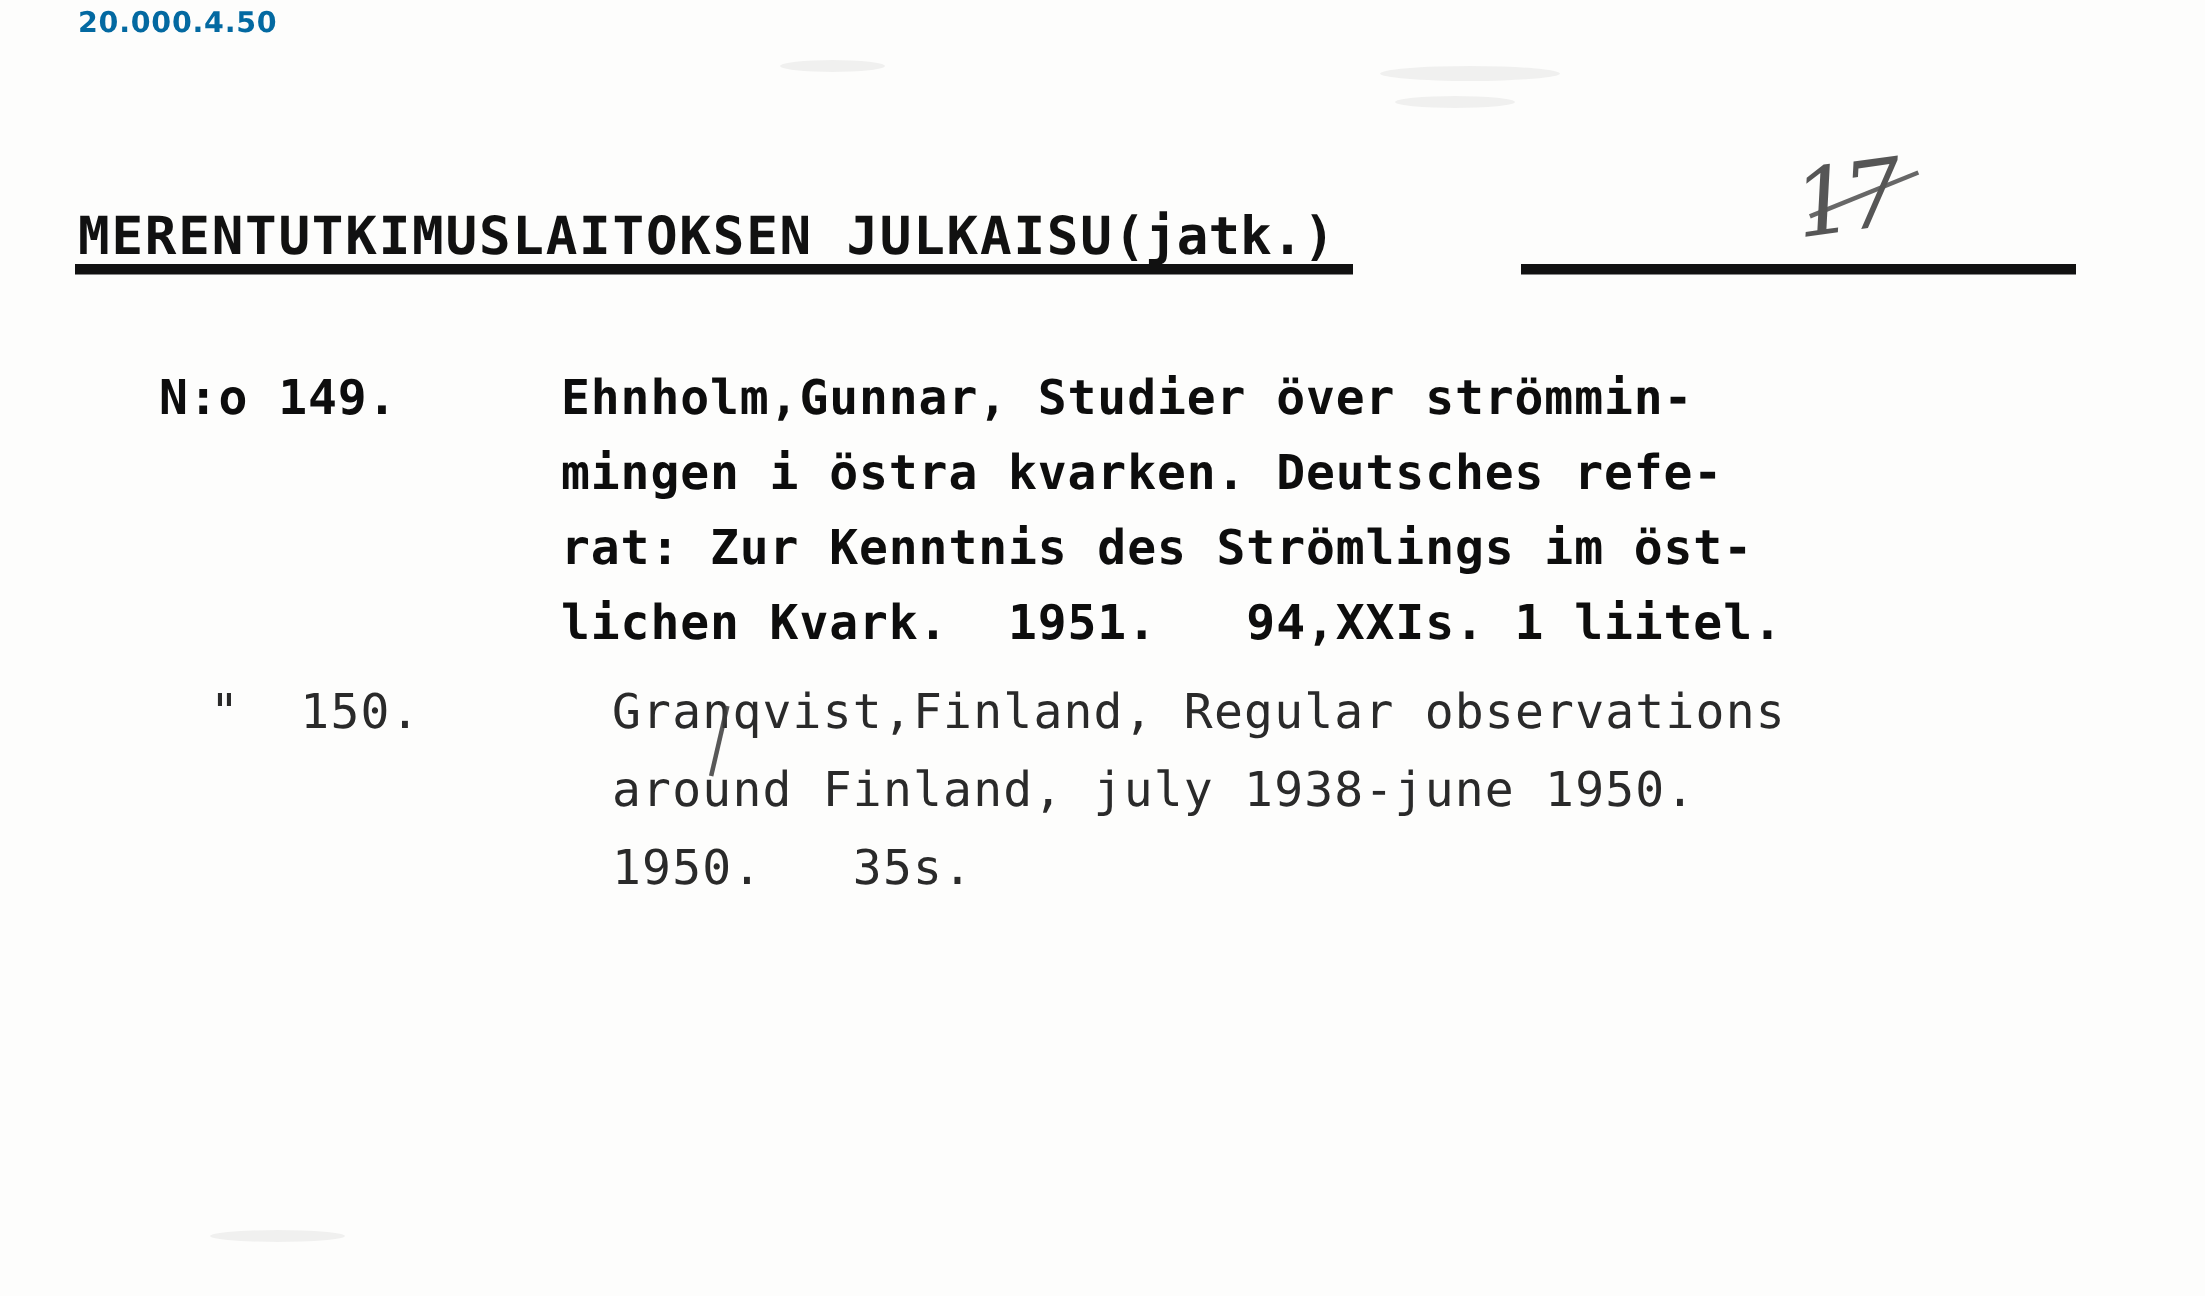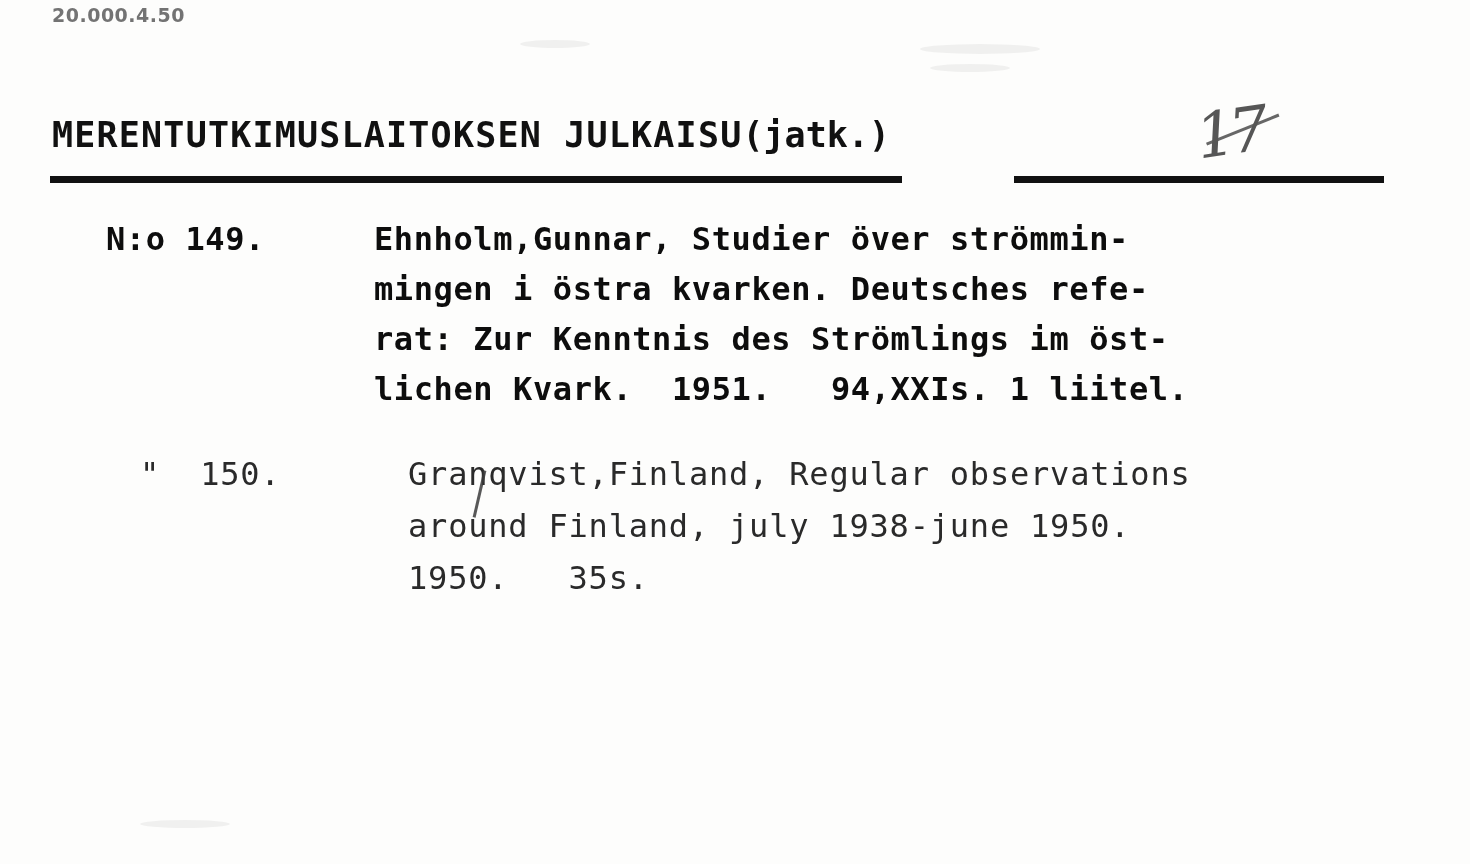--- a/index.html
+++ b/index.html
@@ -24,39 +24,40 @@
 
   
   .corner-code {
     position: absolute;
     left: 52px;
     top: 4px;
     font-family: "DejaVu Sans", sans-serif;
     font-weight: bold;
     font-size: 19px;
     letter-spacing: 0.5px;
-    color: #737373;
+    color: #0369a1;
   }
 
   
   .heading {
     position: absolute;
     left: 52px;
     top: 112px;
     width: 1340px;
     height: 62px;
   }
   .heading-text {
     font-family: "DejaVu Sans Mono", monospace;
     font-weight: bold;
     font-size: 35px;
     letter-spacing: 1.2px;
     color: #111;
     white-space: nowrap;
     line-height: 46px;
+    margin-top: 23px;
   }
   .heading-text .light {
     font-weight: bold;
     letter-spacing: 0px;
   }
 
   
   .handwritten {
     position: absolute;
     left: 1196px;
@@ -113,21 +114,21 @@
   .entry-body {
     flex: 1;
   }
   .line {
     white-space: pre;
   }
 
   
   #entry-149 {
     left: 100px;
-    top: 214px;
+    top: 240px;
     width: 1360px;
     font-family: "DejaVu Sans Mono", monospace;
     font-weight: bold;
     font-size: 32px;
     line-height: 50px;
     letter-spacing: 0.6px;
     color: #0d0d0d;
   }
   #entry-149 .entry-num { padding-left: 6px; }
 

